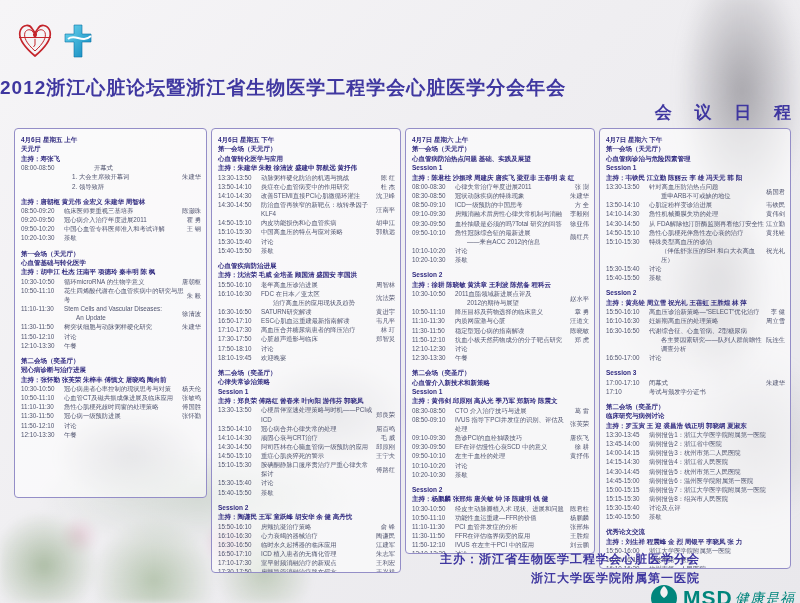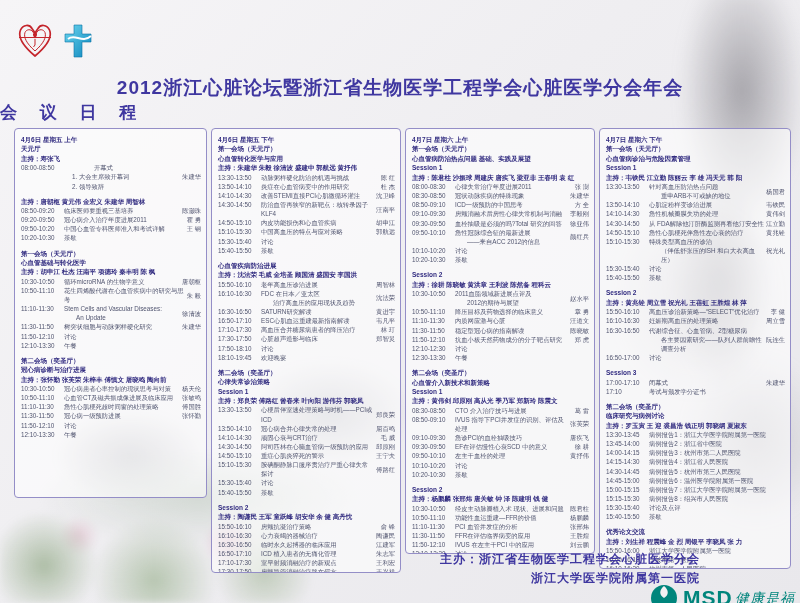--- a/index.html
+++ b/index.html
@@ -30,23 +30,23 @@
   .bg-temple{position:absolute;left:20px;top:390px;width:200px;height:120px;pointer-events:none;
     background:radial-gradient(ellipse 100px 60px at 55% 55%, rgba(90,92,105,.28), transparent 75%);
     filter:blur(5px);}
   .bg-pagoda2{position:absolute;left:230px;top:330px;width:200px;height:150px;pointer-events:none;
     background:radial-gradient(ellipse 110px 70px at 50% 55%, rgba(95,98,112,.25), transparent 75%);
     filter:blur(5px);}
 
   
   .logo-heart{position:absolute;left:16px;top:20px;}
   .logo-cross{position:absolute;left:64px;top:24px;}
-  .title{position:absolute;left:0;top:75px;width:100%;text-align:center;
+  .title{position:absolute;left:0;top:75px;width:100%;text-align:left;
     font-size:19px;font-weight:bold;color:#3f37a0;letter-spacing:1px;}
-  .subtitle{position:absolute;left:0;top:101px;width:100%;text-align:left;
+  .subtitle{position:absolute;left:0;top:101px;width:100%;text-align:right;
     font-size:17px;font-weight:bold;color:#3f37a0;letter-spacing:9px;}
 
   
   .col{position:absolute;top:128px;box-sizing:border-box;overflow:hidden;
     border:1px solid #948ec7;border-radius:4px;background:rgba(255,255,255,.58);
     padding:6px 5px 5px 6px;font-size:6.3px;line-height:1.45;color:#50546f;}
   .col[data-col="0"]{left:14px;width:193px;height:370px;}
   .col[data-col="1"]{left:211px;width:190px;height:445px;}
   .col[data-col="2"]{left:405px;width:190px;height:426px;}
   .col[data-col="3"]{left:599px;width:192px;height:441px;}

